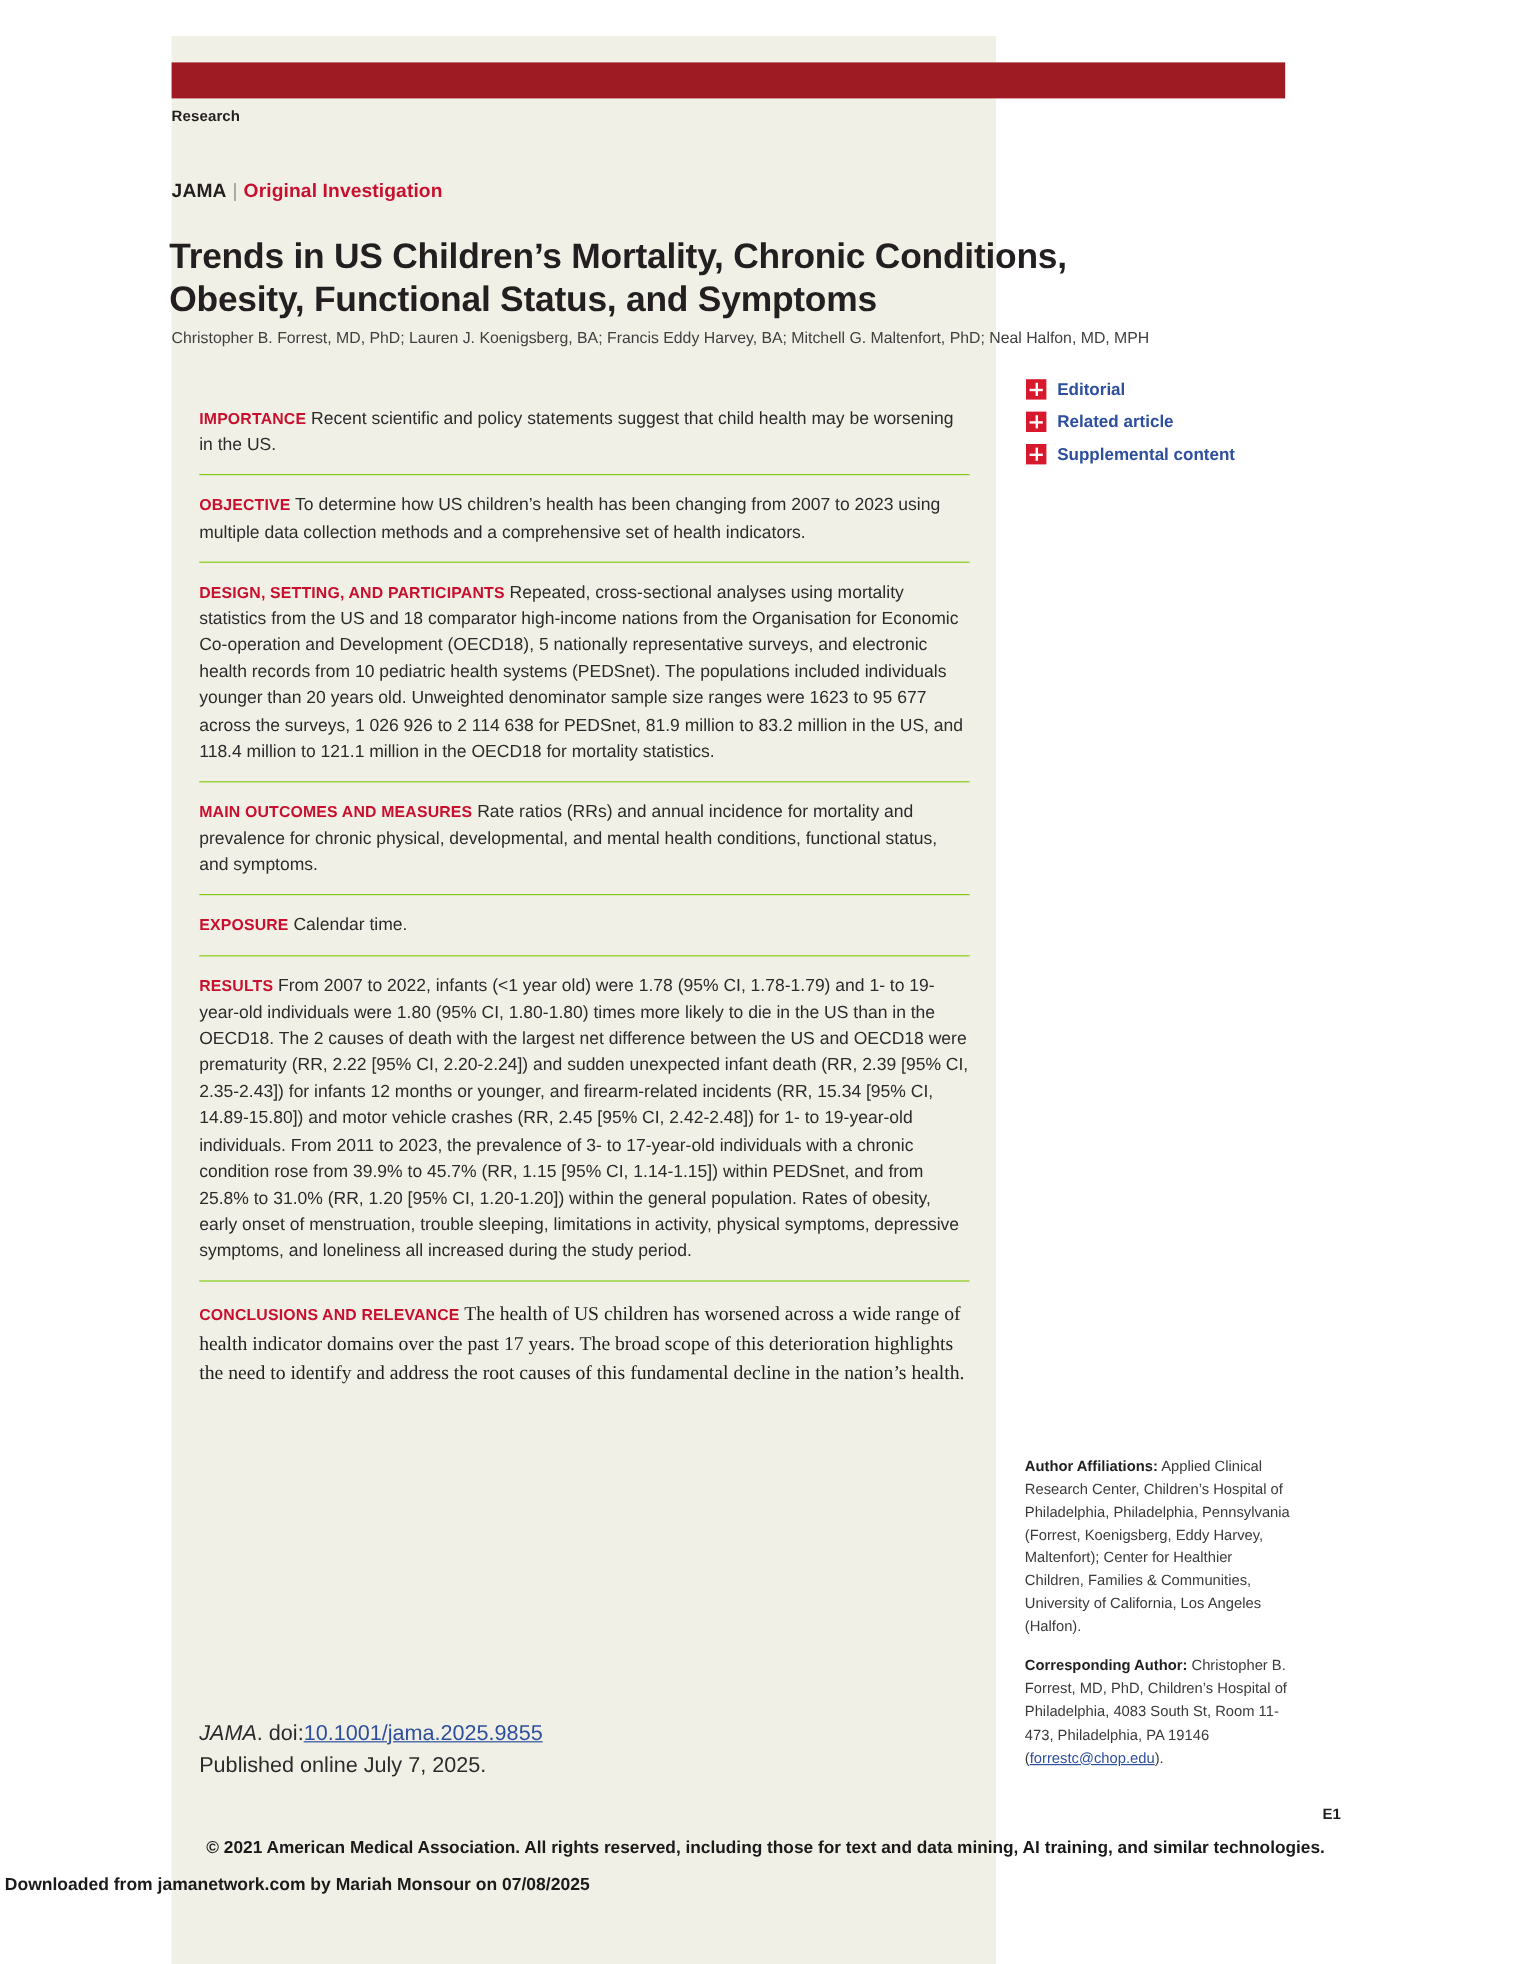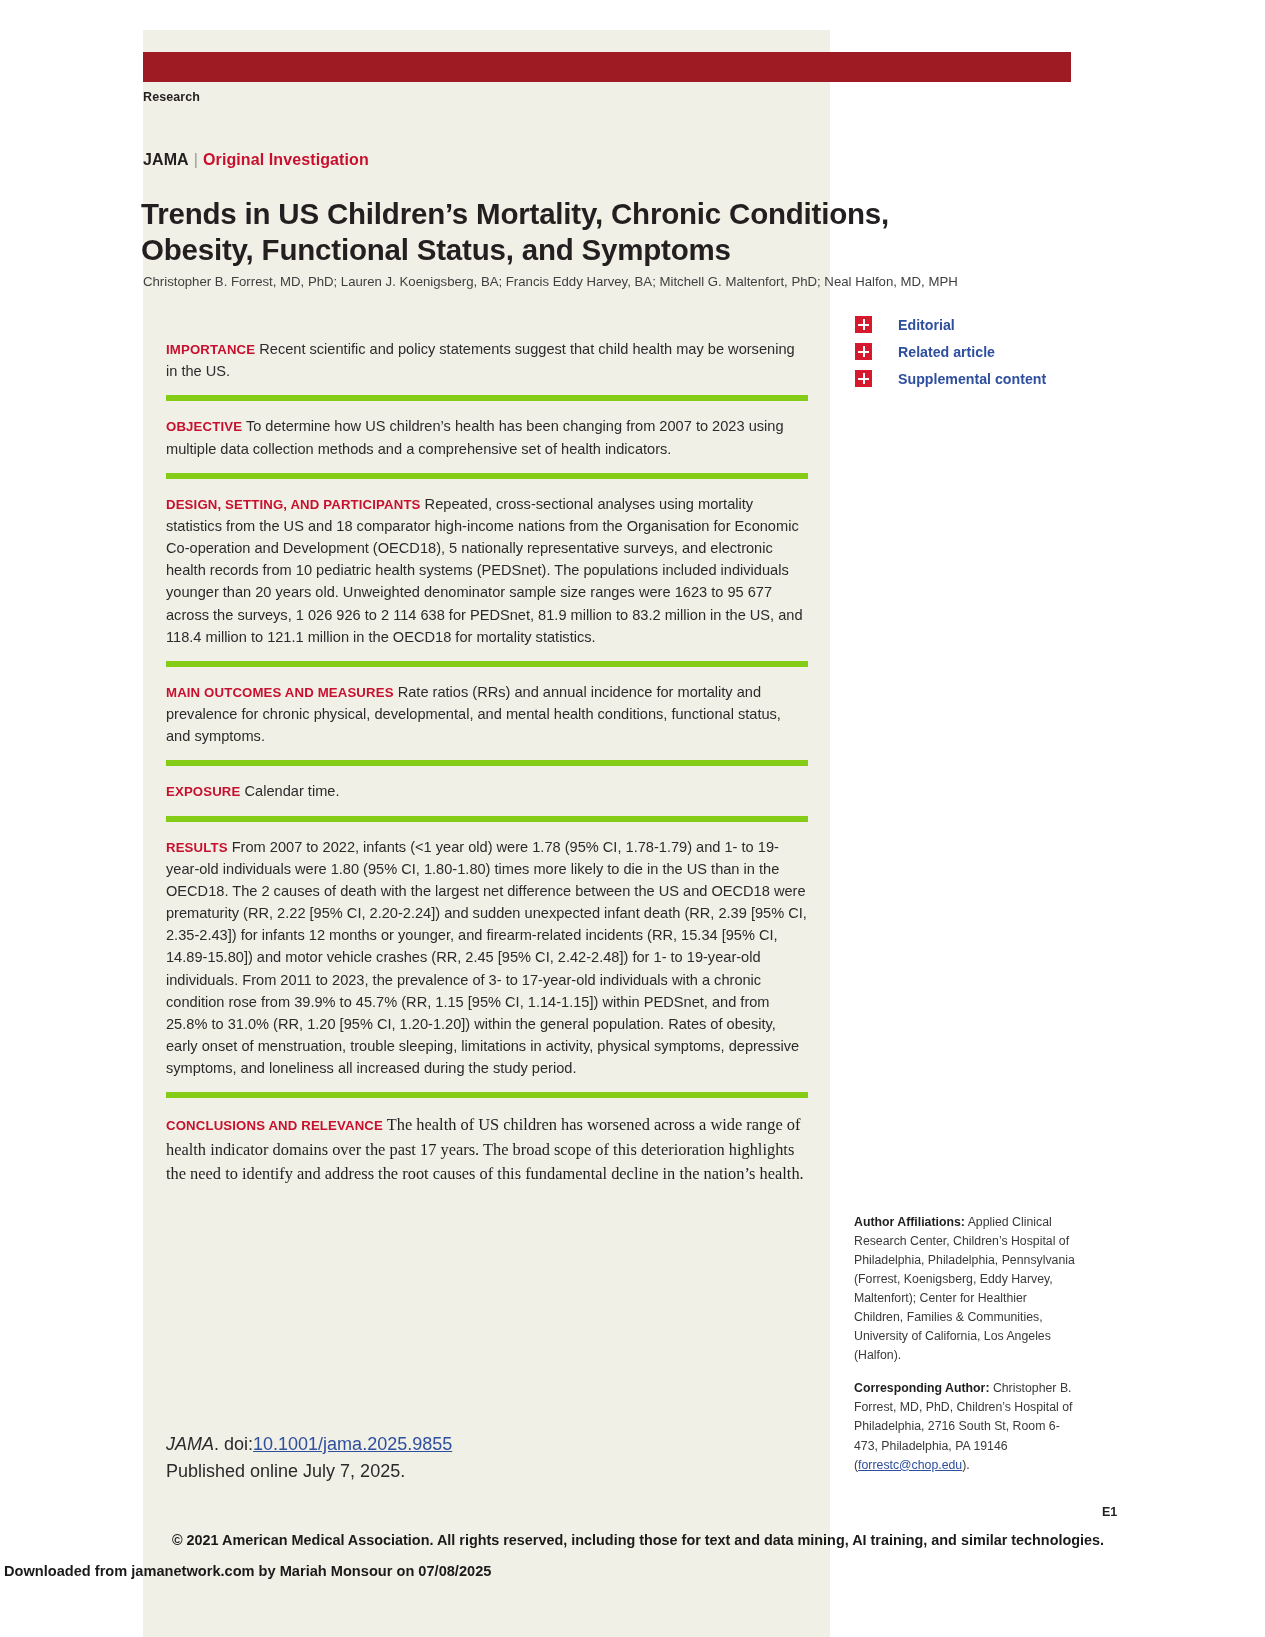--- a/index.html
+++ b/index.html
@@ -76,21 +76,21 @@
   }
 
   
   .abstract {
     position: absolute;
     left: 166px; top: 284px;
     width: 642px;
   }
   .abs-section {
     padding: 14px 0 13px 0;
-    border-bottom: 6px solid #84cc16;
+    border-bottom: 1px solid #84cc16;
     font-size: 14.6px;
     line-height: 1.52;
     color: #2b2b2b;
   }
   .abs-section:first-child { padding-top: 24px; }
   .abs-section.last { border-bottom: none; }
   .abs-label {
     color: #c8102e;
     font-weight: 700;
     font-size: 13.2px;
@@ -112,21 +112,20 @@
   .rail-links {
     position: absolute;
     left: 855px; top: 286px;
     width: 230px;
   }
   .rail-link {
     display: flex;
     align-items: center;
     margin-bottom: 10px;
     text-decoration: none;
-    gap: 17px;
   }
   .plus-box {
     width: 17px; height: 17px;
     background: #d7192d;
     position: relative;
     flex: 0 0 auto;
     margin-right: 9px;
   }
   .plus-box::before, .plus-box::after {
     content: "";
@@ -264,21 +263,21 @@
       <span class="rail-link-text">Supplemental content</span>
     </a>
 
   </div>
 
   <div class="rail-notes">
     <div class="note-block">
       <b>Author Affiliations:</b><span> Applied Clinical Research Center, Children’s Hospital of Philadelphia, Philadelphia, Pennsylvania (Forrest, Koenigsberg, Eddy Harvey, Maltenfort); Center for Healthier Children, Families &amp; Communities, University of California, Los Angeles (Halfon).</span>
     </div>
     <div class="note-block">
-      <b>Corresponding Author:</b><span> Christopher B. Forrest, MD, PhD, Children’s Hospital of Philadelphia, 2716 South St, Room 6-473, Philadelphia, PA 19146 (</span><a class="mail" href="#">forrestc@chop.edu</a><span>).</span>
+      <b>Corresponding Author:</b><span> Christopher B. Forrest, MD, PhD, Children’s Hospital of Philadelphia, 4083 South St, Room 11-473, Philadelphia, PA 19146 (</span><a class="mail" href="#">forrestc@chop.edu</a><span>).</span>
     </div>
   </div>
 
   <div class="citation">
     <div>
       <span class="jama-italic">JAMA</span><span>. doi:</span><a class="doi" href="#">10.1001/jama.2025.9855</a>
     </div>
     <div>Published online July 7, 2025.</div>
   </div>
 

